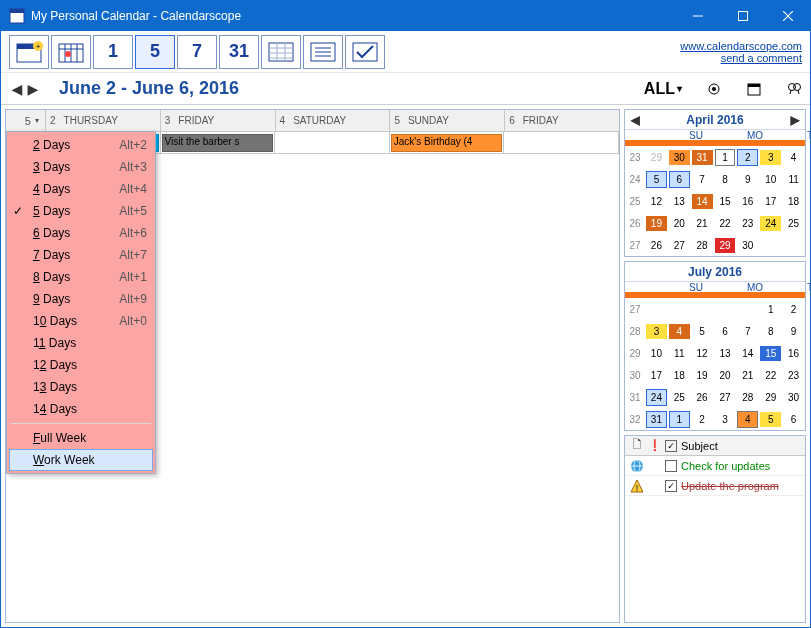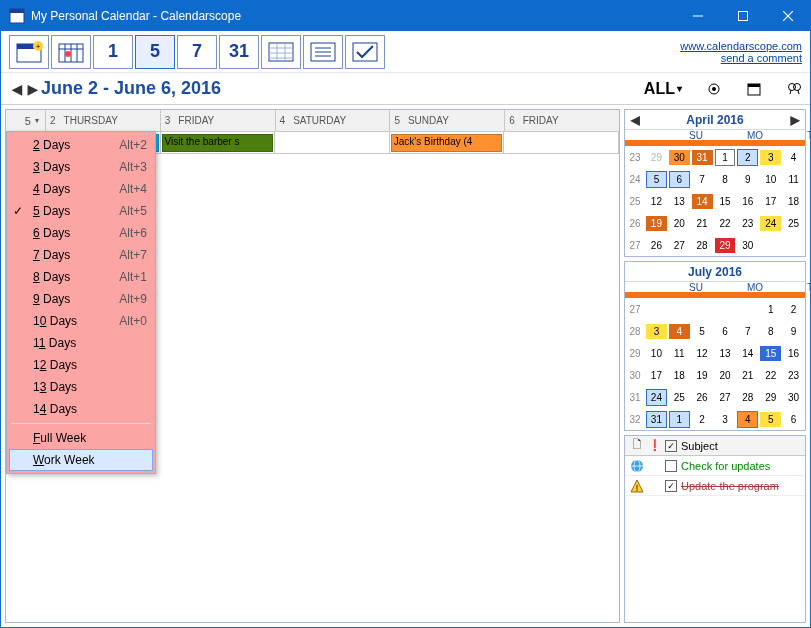--- a/index.html
+++ b/index.html
@@ -26,21 +26,21 @@
   .tbtn { width: 40px; height: 34px; border: 1px solid #7a94c8; background: #fff; display: flex; align-items: center; justify-content: center; font-size: 10px; cursor: default; position: relative; }
   .tbtn.sel { border: 1px solid #2f6bd8; background: #e8f0ff; }
   .tbtn svg{display:block;}
   .tbtn .num { font-size: 18px; font-weight: bold; color: #1a3f9a; }
   .toolbar-links { margin-left: auto; text-align: right; font-size: 11px; }
   .toolbar-links a { color: #0645ad; text-decoration: underline; display: block; }
 
   
   .datebar { height: 32px; border-bottom: 1px solid #d0d0d0; display: flex; align-items: center; padding: 0 8px; }
   .navarrow { width: 16px; height: 18px; display: flex; align-items: center; justify-content: center; cursor: default; font-size: 14px; color:#333;}
-  .daterange { font-size: 18px; font-weight: bold; color: #1c4ea1; margin-left: 0; }
+  .daterange { font-size: 18px; font-weight: bold; color: #1c4ea1; margin-left: 18px; }
   .datebar .rightctrls { margin-left: auto; display: flex; align-items: center; gap: 24px; font-size: 16px; }
   .allbtn { font-weight: bold; border: none; background: none; display: flex; align-items: center; gap:2px;}
   .allbtn::after{content:"▾"; font-size:10px;}
   .miniicon{width:16px;height:16px;display:inline-flex;align-items:center;justify-content:center;}
   .miniicon svg{display:block;}
 
   
   .content { flex: 1; display: flex; overflow: hidden; padding: 4px; gap: 4px;}
   .calarea { flex: 1; border: 1px solid #aab8d8; position: relative; overflow:hidden;}
   .sidebar { width: 182px; display: flex; flex-direction: column; gap:4px;}
@@ -260,21 +260,21 @@
               <span class="dnum">6</span>
               <span>FRIDAY</span>
             </div>
         </div>
         <div class="alldayrow">
           <div class="gutter"></div>
           <div class="daycol">
               <div class="allday-bar"></div>
             </div>
           <div class="daycol">
-              <div class="allday-event" style="width: 100%; background: #4d7c0f;">Visit the barber s</div>
+              <div class="allday-event" style="width: 100%; background: #737373;">Visit the barber s</div>
             </div>
           <div class="daycol"></div>
           <div class="daycol">
               <div class="allday-event" style="width: 100%; background: rgb(255, 144, 48);">Jack's Birthday (4</div>
             </div>
           <div class="daycol"></div>
         </div>
         <div class="gridwrap">
           <div class="timegrid" id="timegrid">
             <div class="rows" id="timerows"></div>

